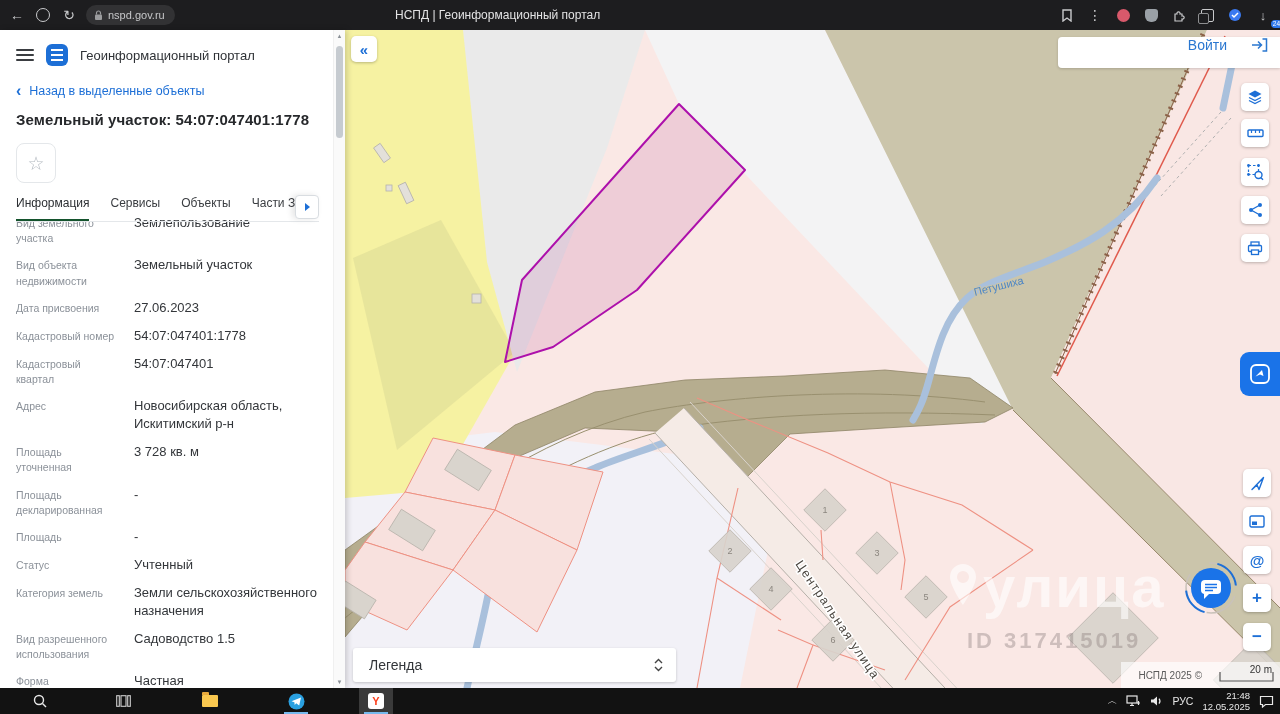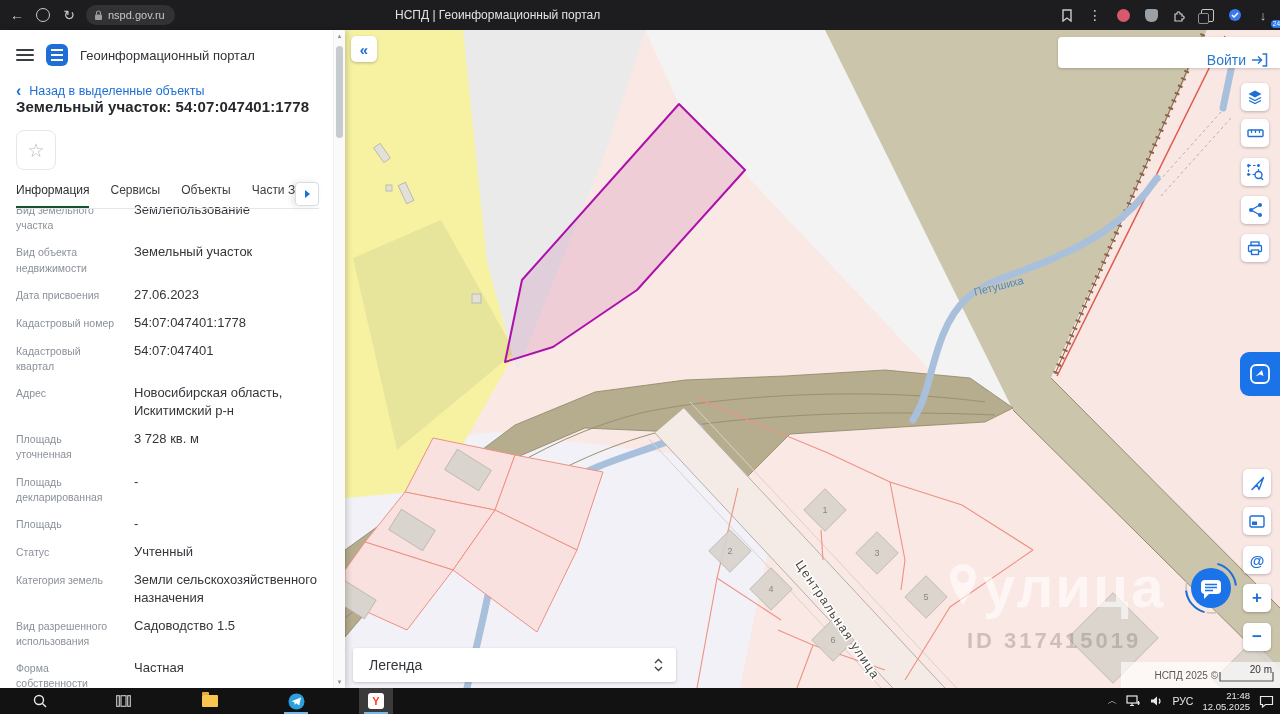--- a/index.html
+++ b/index.html
@@ -31,21 +31,21 @@
   .panel-inner{padding:14px 26px 0 16px;}
   .p-header{display:flex;align-items:center;gap:12px;}
   .burger{width:18px;height:12px;display:flex;flex-direction:column;justify-content:space-between;cursor:pointer;}
   .burger span{display:block;height:2px;background:#3a3d41;border-radius:1px;}
   .logo{width:22px;height:22px;border-radius:6px;background:#1d6fd6;position:relative;}
   .logo:before{content:"";position:absolute;left:5px;right:5px;top:5px;height:12px;
     background:repeating-linear-gradient(180deg,#fff 0 2px,transparent 2px 5px);}
   .p-title{font-size:13px;color:#2f3236;}
   .back-row{margin-top:18px;display:flex;align-items:center;gap:8px;color:#1d6fd6;font-size:12.5px;cursor:pointer;}
   .back-chev{font-size:16px;line-height:10px;font-weight:bold;}
-  .obj-title{font-size:15px;font-weight:600;color:#26282b;letter-spacing:.1px;}
+  .obj-title{margin-top:13px;font-size:15px;font-weight:600;color:#26282b;letter-spacing:.1px;}
   .star-btn{margin-top:15px;width:38px;height:38px;border:1px solid #e4e7ea;border-radius:8px;
     display:flex;align-items:center;justify-content:center;font-size:19px;color:#b3b9c0;background:#fff;cursor:pointer;}
   .tabs-row{margin-top:9px;position:relative;border-bottom:1px solid #e4e7ea;height:29px;
     display:flex;gap:21px;white-space:nowrap;overflow:hidden;padding-right:30px;}
   .tab{font-size:12px;color:#3a3d41;padding:4px 0 9px 0;cursor:pointer;flex:0 0 auto;}
   .tab.active{border-bottom:2px solid #14532d;font-weight:400;color:#2c2f33;}
   .tabs-scroll{position:absolute;right:0px;top:2px;width:22px;height:22px;background:#fff;
     border:1px solid #d9dde1;border-radius:4px;box-shadow:-3px 0 6px rgba(0,0,0,.10);
     display:flex;align-items:center;justify-content:center;cursor:pointer;}
   .tabs-scroll i{width:0;height:0;border-top:4px solid transparent;border-bottom:4px solid transparent;
@@ -59,37 +59,37 @@
   .p-thumb{position:absolute;left:2px;top:16px;width:7px;height:92px;background:#c6cbd0;border-radius:4px;}
   .p-arrow{position:absolute;left:0;width:11px;height:12px;font-size:6px;color:#8a9096;
     display:flex;align-items:center;justify-content:center;}
   
   .map{position:absolute;left:345px;top:0;width:935px;height:658px;overflow:hidden;background:#fae8e5;}
   .map-svg{position:absolute;left:0;top:0;}
   .collapse-btn{position:absolute;left:6px;top:6px;width:26px;height:26px;background:#fff;border-radius:5px;
     box-shadow:0 1px 3px rgba(0,0,0,.25);display:flex;align-items:center;justify-content:center;
     color:#1d6fd6;font-size:15px;font-weight:bold;cursor:pointer;z-index:4;}
   .login-bar{position:absolute;right:0;top:7px;width:210px;height:31px;background:#fff;border-radius:4px 0 0 4px;
-    box-shadow:0 1px 3px rgba(0,0,0,.18);display:flex;align-items:flex-end;justify-content:flex-end;
-    padding-right:12px;gap:5px;z-index:4;cursor:pointer;}
+    box-shadow:0 1px 3px rgba(0,0,0,.18);display:flex;align-items:flex-start;justify-content:flex-end;
+    padding-right:12px;gap:24px;z-index:4;cursor:pointer;}
   .login-label{color:#2a77d0;font-size:14px;}
   .ctl{position:absolute;left:896px;width:28px;height:28px;background:#fff;border-radius:5px;
     box-shadow:0 1px 3px rgba(0,0,0,.25);display:flex;align-items:center;justify-content:center;
     cursor:pointer;z-index:4;color:#1d6fd6;}
   .ctl svg{display:block;}
   .ctl.txt{font-size:15px;font-weight:600;color:#1d6fd6;}
   .widget-btn{position:absolute;right:0;top:322px;width:40px;height:44px;background:#1a73e8;
     border-radius:9px 0 0 9px;display:flex;align-items:center;justify-content:center;cursor:pointer;z-index:4;}
   .chat-btn{position:absolute;left:839px;top:531px;width:54px;height:54px;z-index:4;cursor:pointer;}
   .legend-bar{position:absolute;left:8px;top:618px;width:295px;height:34px;background:#fff;border-radius:3px;
     box-shadow:0 1px 3px rgba(0,0,0,.2);display:flex;align-items:center;justify-content:space-between;
     padding:0 12px 0 16px;z-index:4;cursor:pointer;}
   .legend-label{font-size:14px;color:#33363a;}
   .scale-area{position:absolute;right:0;top:632px;width:155px;height:26px;background:rgba(255,255,255,.65);
-    display:flex;align-items:center;justify-content:flex-end;gap:0;padding-right:4px;z-index:3;}
+    display:flex;align-items:center;justify-content:flex-end;gap:16px;padding-right:4px;z-index:3;}
   .attribution{font-size:10px;color:#5a5a5a;}
   .scalebar{position:relative;width:58px;height:18px;}
   .scalebar .lbl{position:absolute;left:0;right:4px;top:-2px;text-align:right;font-size:10px;color:#333;}
   .watermark{position:absolute;left:598px;top:528px;z-index:2;pointer-events:none;display:flex;align-items:flex-start;}
   .wm-text{font-size:58px;font-weight:bold;color:rgba(255,255,255,.6);letter-spacing:2px;line-height:1;}
   .wm-id{position:absolute;left:622px;top:598px;font-size:22px;font-weight:bold;
     color:rgba(135,122,122,.38);letter-spacing:3px;z-index:2;pointer-events:none;}
   
   .taskbar{position:absolute;left:0;top:688px;width:1280px;height:26px;background:#121212;z-index:9;
     display:flex;align-items:center;color:#e8e8e8;}

